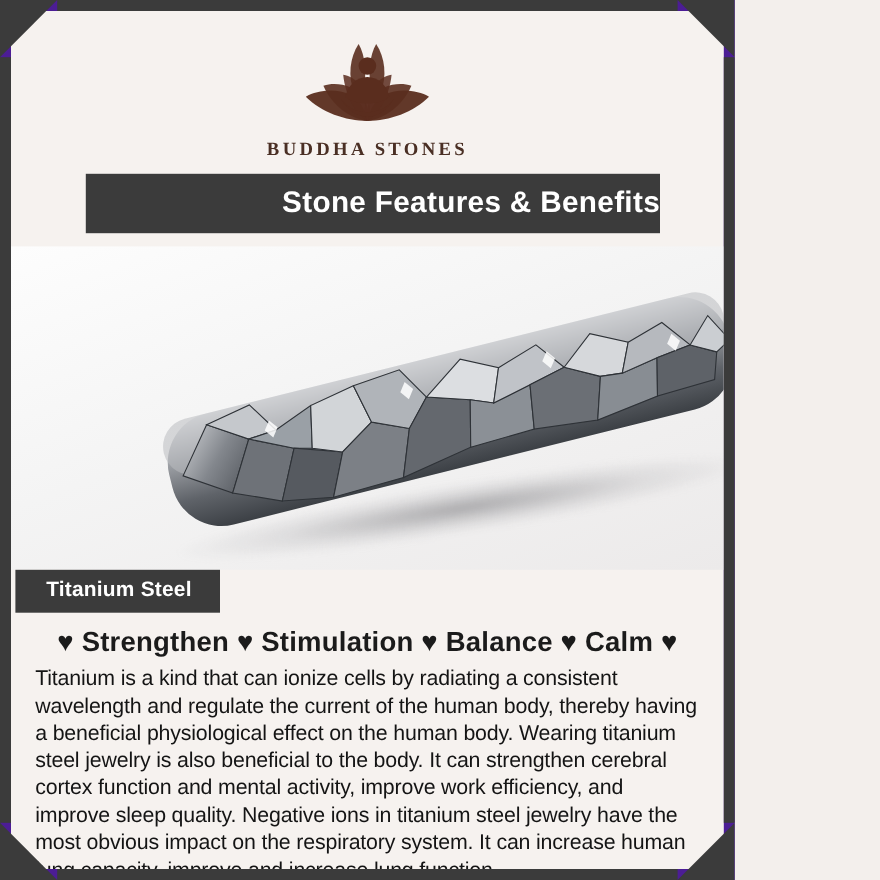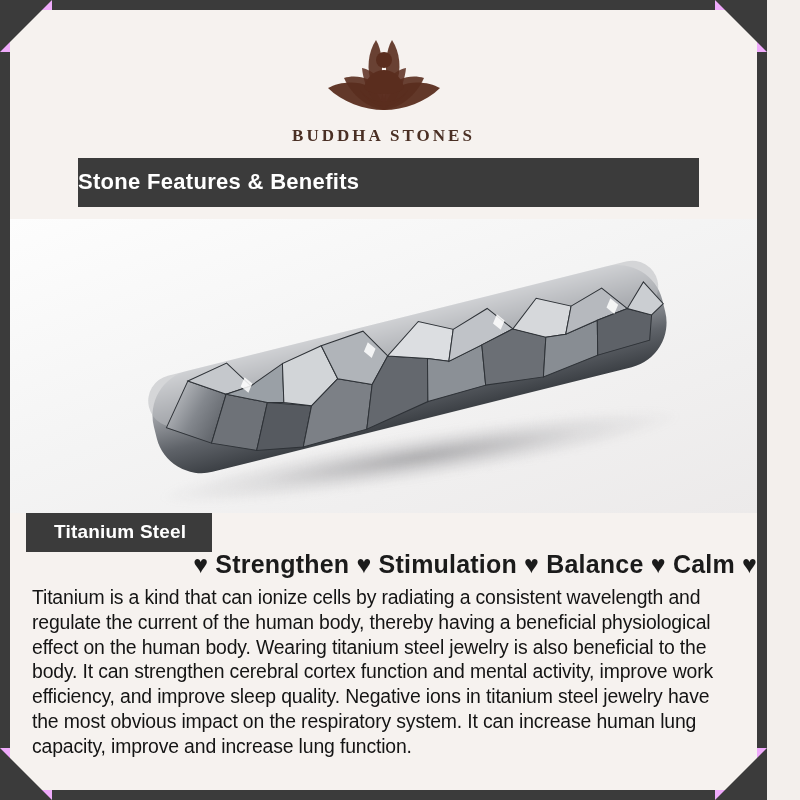--- a/index.html
+++ b/index.html
@@ -10,23 +10,23 @@
     width: 800px;
     height: 800px;
     font-family: "Liberation Sans", sans-serif;
     background: #f3efec;
     overflow: hidden;
   }
 
   
   .page {
     position: relative;
-    width: 767px;
+    width: 668px;
     height: 800px;
-    background: #f0abfc;
+    background: #4c1d95;
     box-sizing: border-box;
     overflow: hidden;
   }
   
   .corner {
     position: absolute;
     background: #3a3a3a;
     z-index: 5;
   }
   .corner-tl {
@@ -86,23 +86,23 @@
     letter-spacing: 3px;
     color: #4a2f24;
     font-weight: 700;
   }
 
   
   .title-bar {
     margin: 12px 58px 0 68px;
     background: #3b3b3b;
     color: #ffffff;
-    text-align: left;
+    text-align: right;
     padding: 11px 0 12px 0;
-    font-size: 22px;
+    font-size: 27px;
     font-weight: 700;
     letter-spacing: .3px;
   }
 
   
   .hero {
     position: relative;
     margin: 12px 0 0 0;
     height: 294px;
     background: linear-gradient(160deg,#fdfdfd 0%, #f4f4f4 45%, #eceaea 100%);
@@ -128,37 +128,37 @@
   }
 
   
   .caption-strip {
     position: relative;
     height: 36px;
     background: transparent;
   }
   .caption {
     position: absolute;
-    left: 16px;
+    left: 4px;
     top: 0;
     background: #3b3b3b;
     color: #fff;
     font-size: 19px;
     font-weight: 700;
     padding: 8px 26px 9px 28px;
     letter-spacing: .2px;
   }
 
   
   .benefits {
-    text-align: right;
+    text-align: center;
     font-size: 25px;
     font-weight: 700;
     color: #1b1b1b;
-    margin: 1px 0 6px 0;
+    margin: 16px 0 6px 0;
     letter-spacing: .2px;
   }
 
   
   .body-copy {
     margin: 0 22px 12px 22px;
     font-size: 19.4px;
     line-height: 1.28;
     color: #141414;
     text-align: left;

